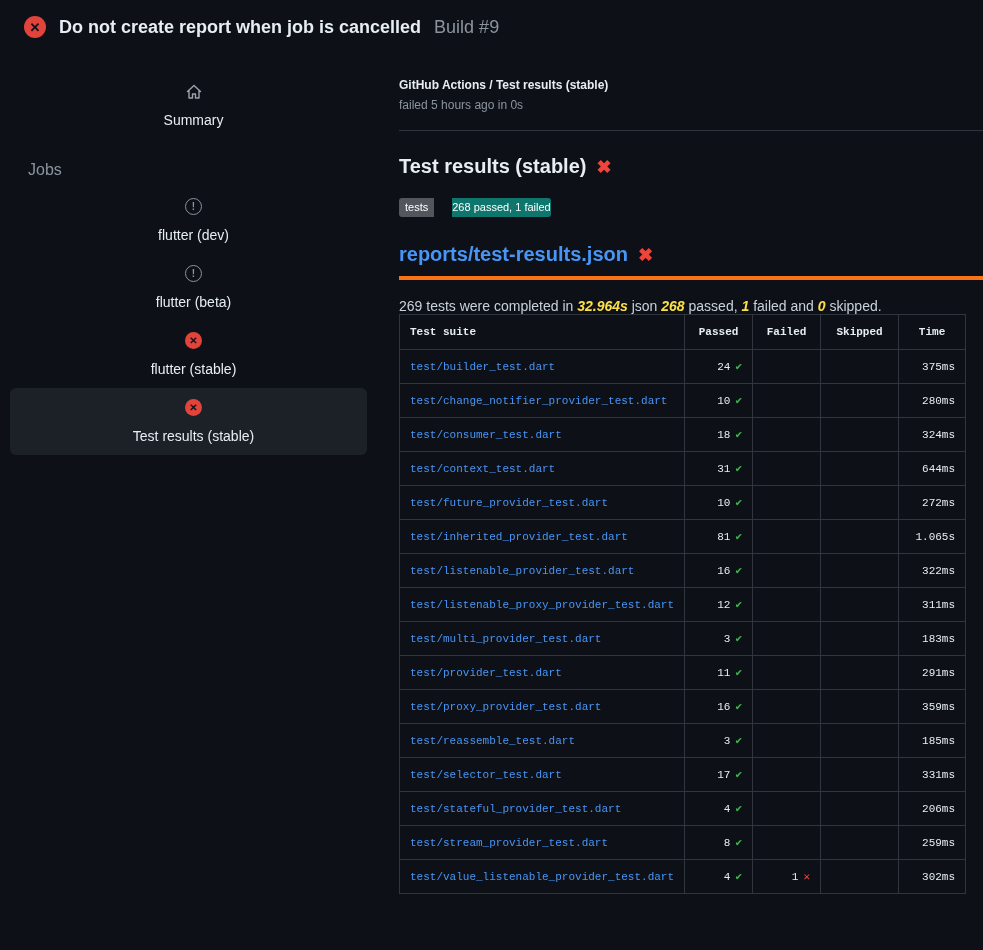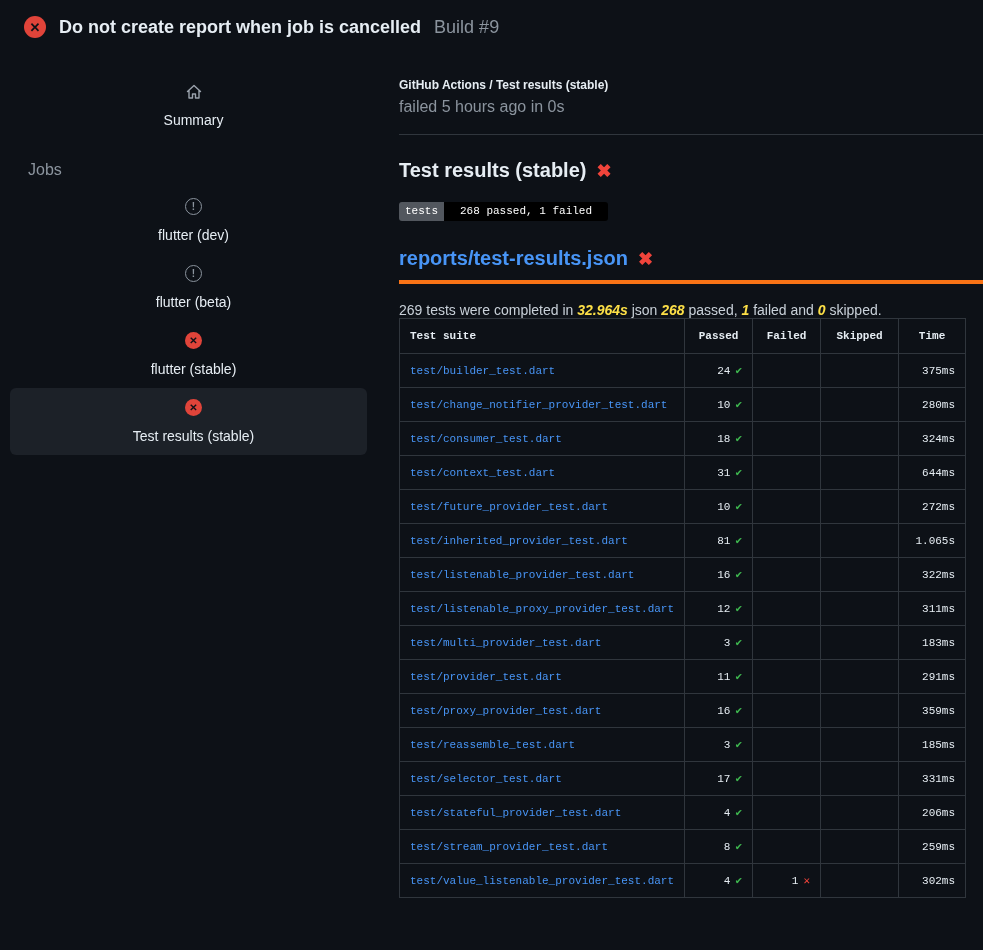--- a/index.html
+++ b/index.html
@@ -39,30 +39,30 @@
   .status-icon {
     width:17px; height:17px; border-radius:50%; flex-shrink:0;
     display:flex; align-items:center; justify-content:center;
   }
   .status-icon.failed { background:#e0443a; color:#0d1117; font-size:10px; font-weight:bold; }
   .status-icon.neutral { border:1.5px solid #8b949e; color:#8b949e; font-size:10px; font-weight:bold; }
   .home-icon { width:17px; height:17px; flex-shrink:0; display:flex; align-items:center; justify-content:center; }
 
   
   .breadcrumb { font-size:12px; font-weight:bold; color:#e6edf3; }
-  .meta { font-size:16px; color:#8b949e; margin-top:6px; }
+  .meta { font-size:12px; color:#8b949e; margin-top:6px; }
   .divider { border-bottom:1px solid #30363d; margin-top:18px; }
 
   .section-title { margin-top:24px; display:flex; align-items:center; gap:10px; }
   .section-title .title-text { font-size:20px; font-weight:bold; color:#e6edf3; }
   .x-glyph { color:#f0443b; font-size:18px; font-weight:bold; line-height:1; }
 
-  .badge { display:inline-flex; margin-top:20px; font-size:11px; border-radius:3px; overflow:hidden; line-height:1;font-family:Liberation Mono, monospace; }
+  .badge { display:inline-flex; margin-top:20px; font-size:11px; border-radius:3px; overflow:hidden; line-height:1; }
   .badge-label { background:#52575e; color:#ffffff; padding:4px 6px; }
-  .badge-value { background:#000000; color:#ffffff; padding:4px 16px; }
+  .badge-value { background:#0f766e; color:#ffffff; padding:4px 0;margin-left:18px; }
 
   .report-heading {
     margin-top:26px; padding-bottom:10px; border-bottom:4px solid #f97316;
     display:flex; align-items:center; gap:10px;
   }
   .report-link { color:#4895f6; font-size:20px; font-weight:bold; text-decoration:none; cursor:pointer; }
 
   .summary-line { margin-top:18px; font-size:14px; color:#c9d1d9; }
   .summary-line strong { color:#fde047;font-style:italic; }
 

